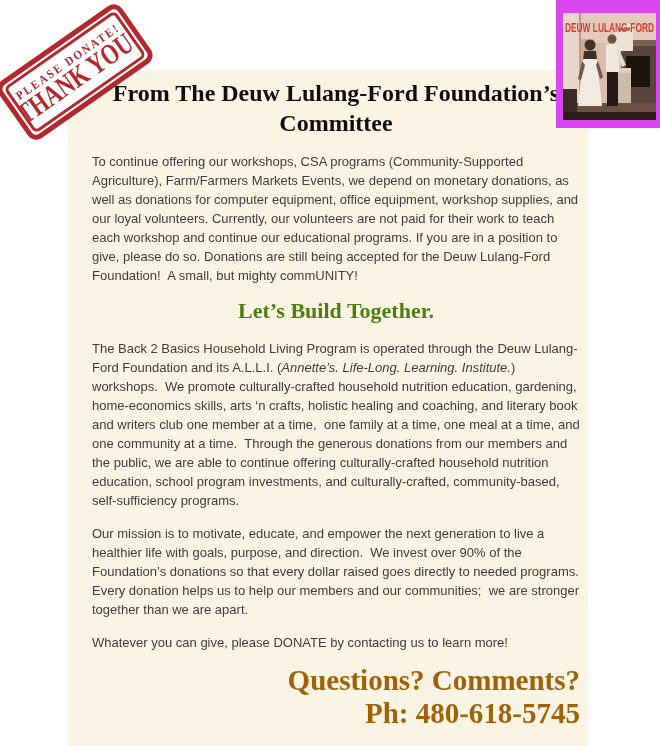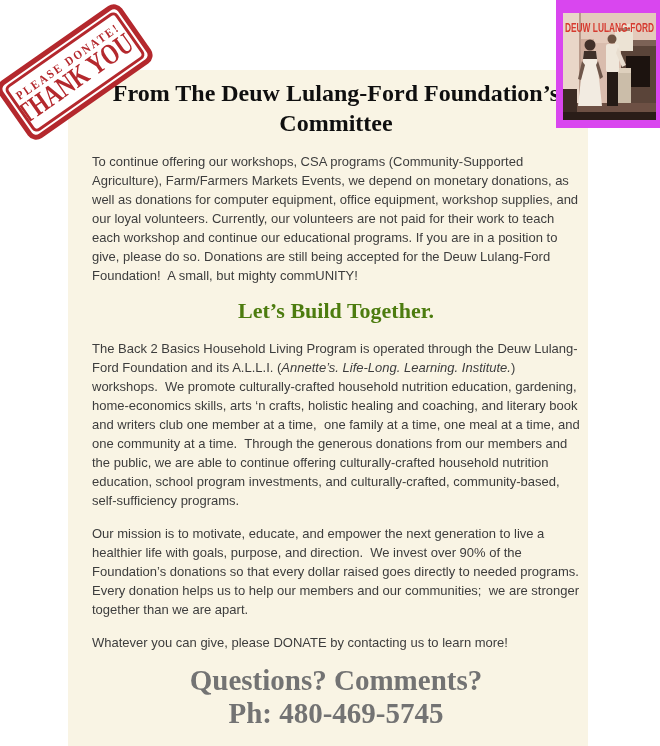--- a/index.html
+++ b/index.html
@@ -48,22 +48,22 @@
     color:#4d7c0f;
     text-align:center;
     margin:2px 0 13px 0;
   }
 
   .footer-heading {
     font-family:"Liberation Serif", serif;
     font-weight:bold;
     font-size:29px;
     line-height:33px;
-    color:#737373;
-    text-align:center;
+    color:#a16207;
+    text-align:right;
     margin:0;
   }
   .footer-heading.first { margin-top:8px; }
 
   
   .stamp {
     position:absolute;
     left:0px; top:37px;
     width:150px; height:70px;
     transform:rotate(-35deg);
@@ -127,21 +127,21 @@
 
   <h2 class="section-heading">Let’s Build Together.</h2>
 
   <p class="body-par"><span>The Back 2 Basics Household Living Program is operated through the Deuw Lulang-Ford Foundation and its A.L.L.I. (</span><span class="it">Annette’s. Life-Long. Learning. Institute.</span><span>) workshops.  We promote culturally-crafted household nutrition education, gardening, home-economics skills, arts ‘n crafts, holistic healing and coaching, and literary book and writers club one member at a time,  one family at a time, one meal at a time, and one community at a time.  Through the generous donations from our members and the public, we are able to continue offering culturally-crafted household nutrition education, school program investments, and culturally-crafted, community-based, self-sufficiency programs.</span></p>
 
   <p class="body-par">Our mission is to motivate, educate, and empower the next generation to live a healthier life with goals, purpose, and direction.  We invest over 90% of the Foundation’s donations so that every dollar raised goes directly to needed programs.  Every donation helps us to help our members and our communities;  we are stronger together than we are apart.</p>
 
   <p class="body-par">Whatever you can give, please DONATE by contacting us to learn more!</p>
 
   <h2 class="footer-heading first">Questions? Comments?</h2>
-  <h2 class="footer-heading">Ph: 480-469-5745</h2>
+  <h2 class="footer-heading">Ph: 480-618-5745</h2>
 </div>
 
 <div class="stamp">
   <div class="stamp-inner">
     <div class="stamp-small">PLEASE DONATE!</div>
     <div class="stamp-big">THANK YOU!</div>
   </div>
 </div>
 
 <div class="logo">

